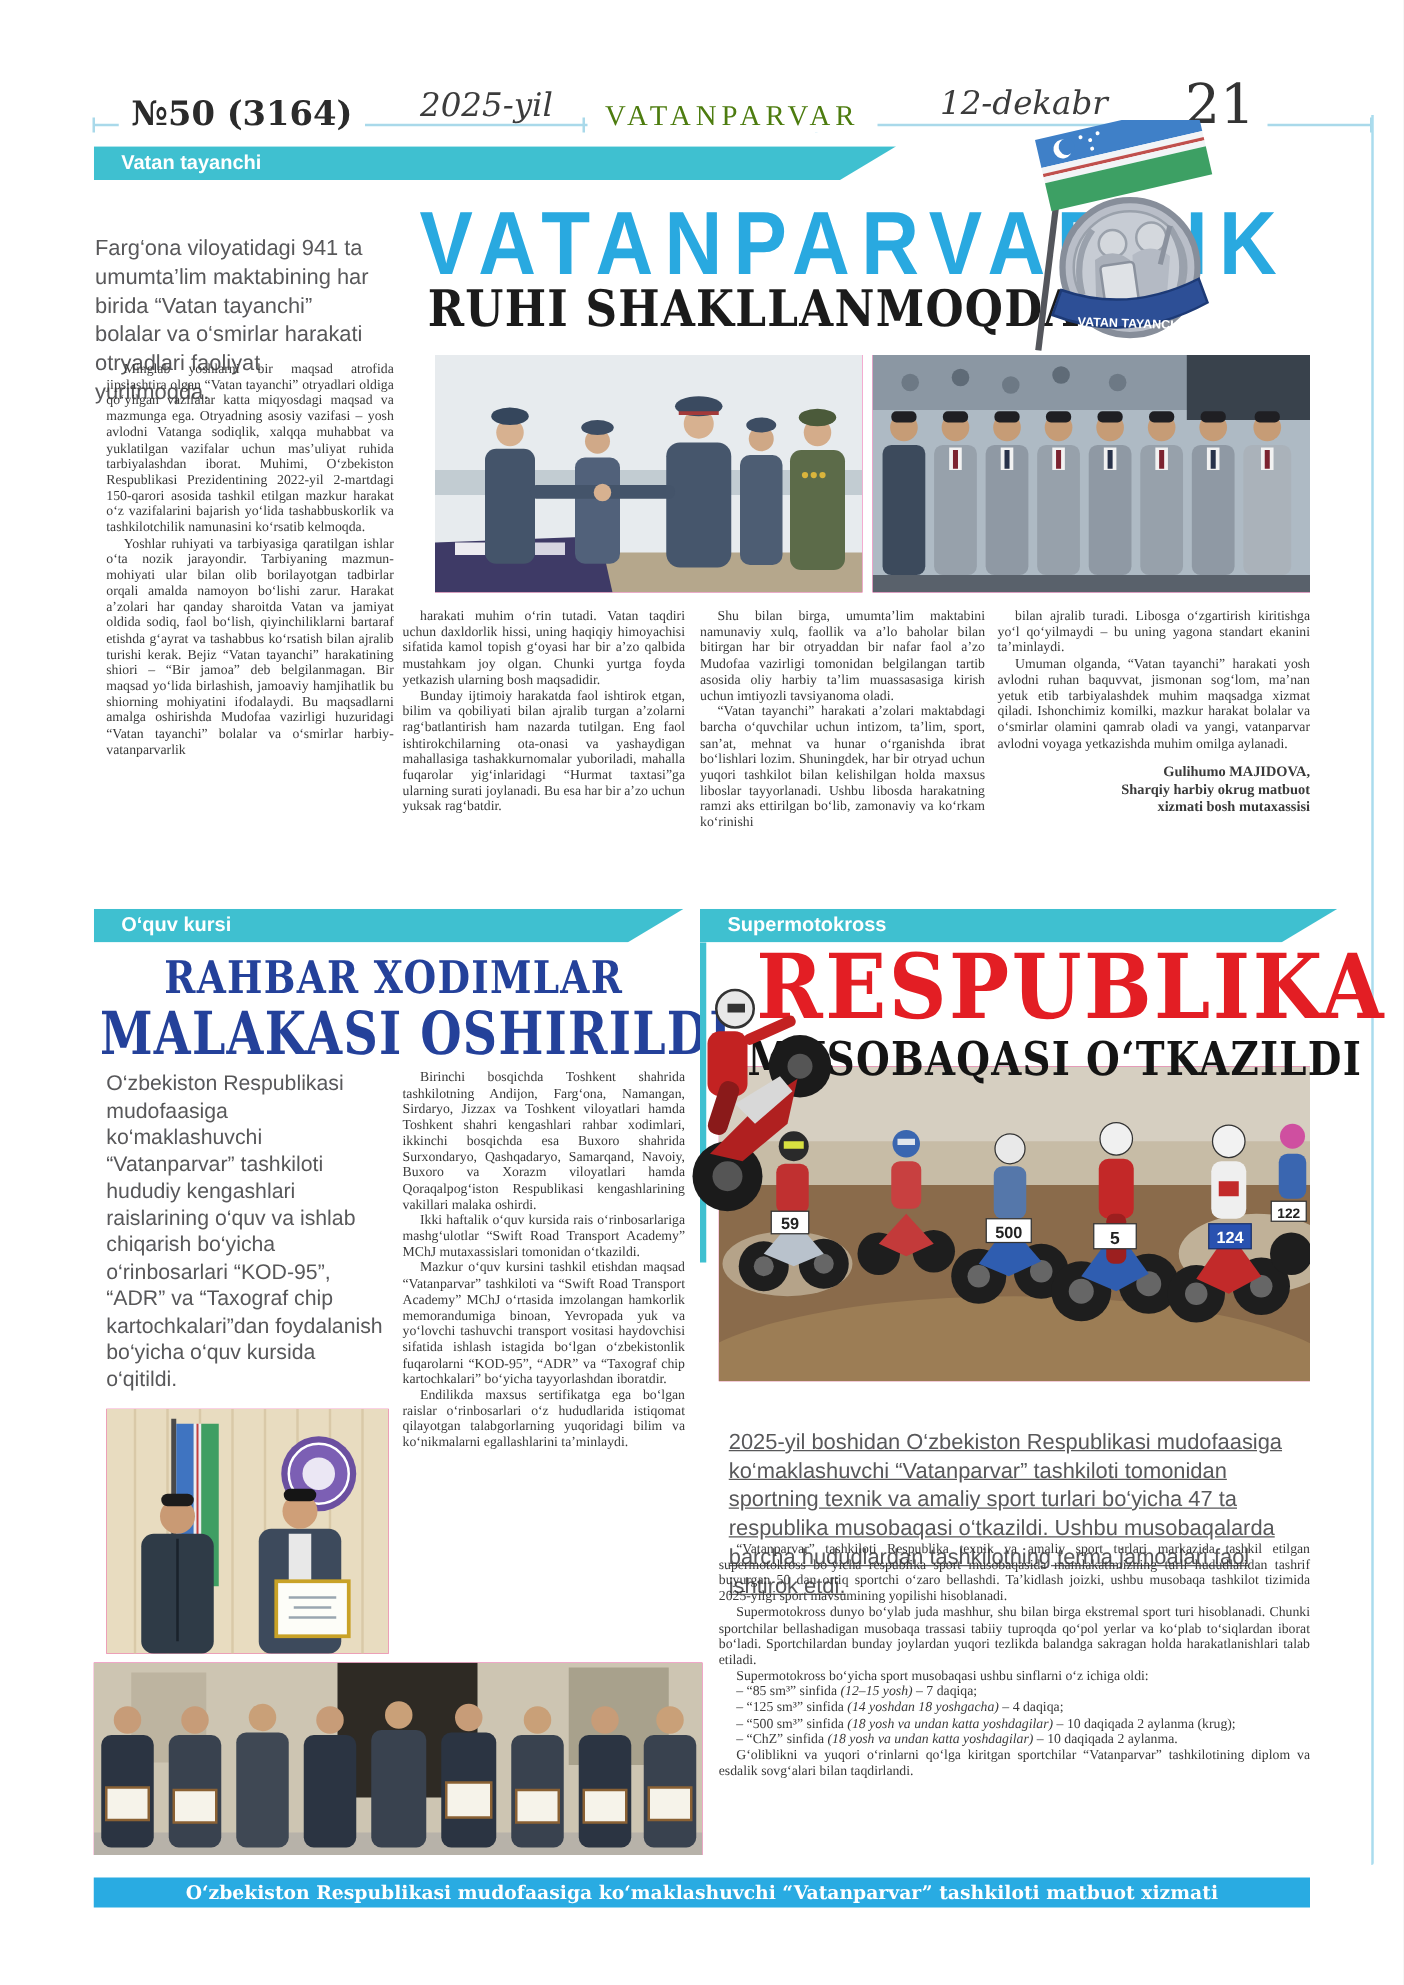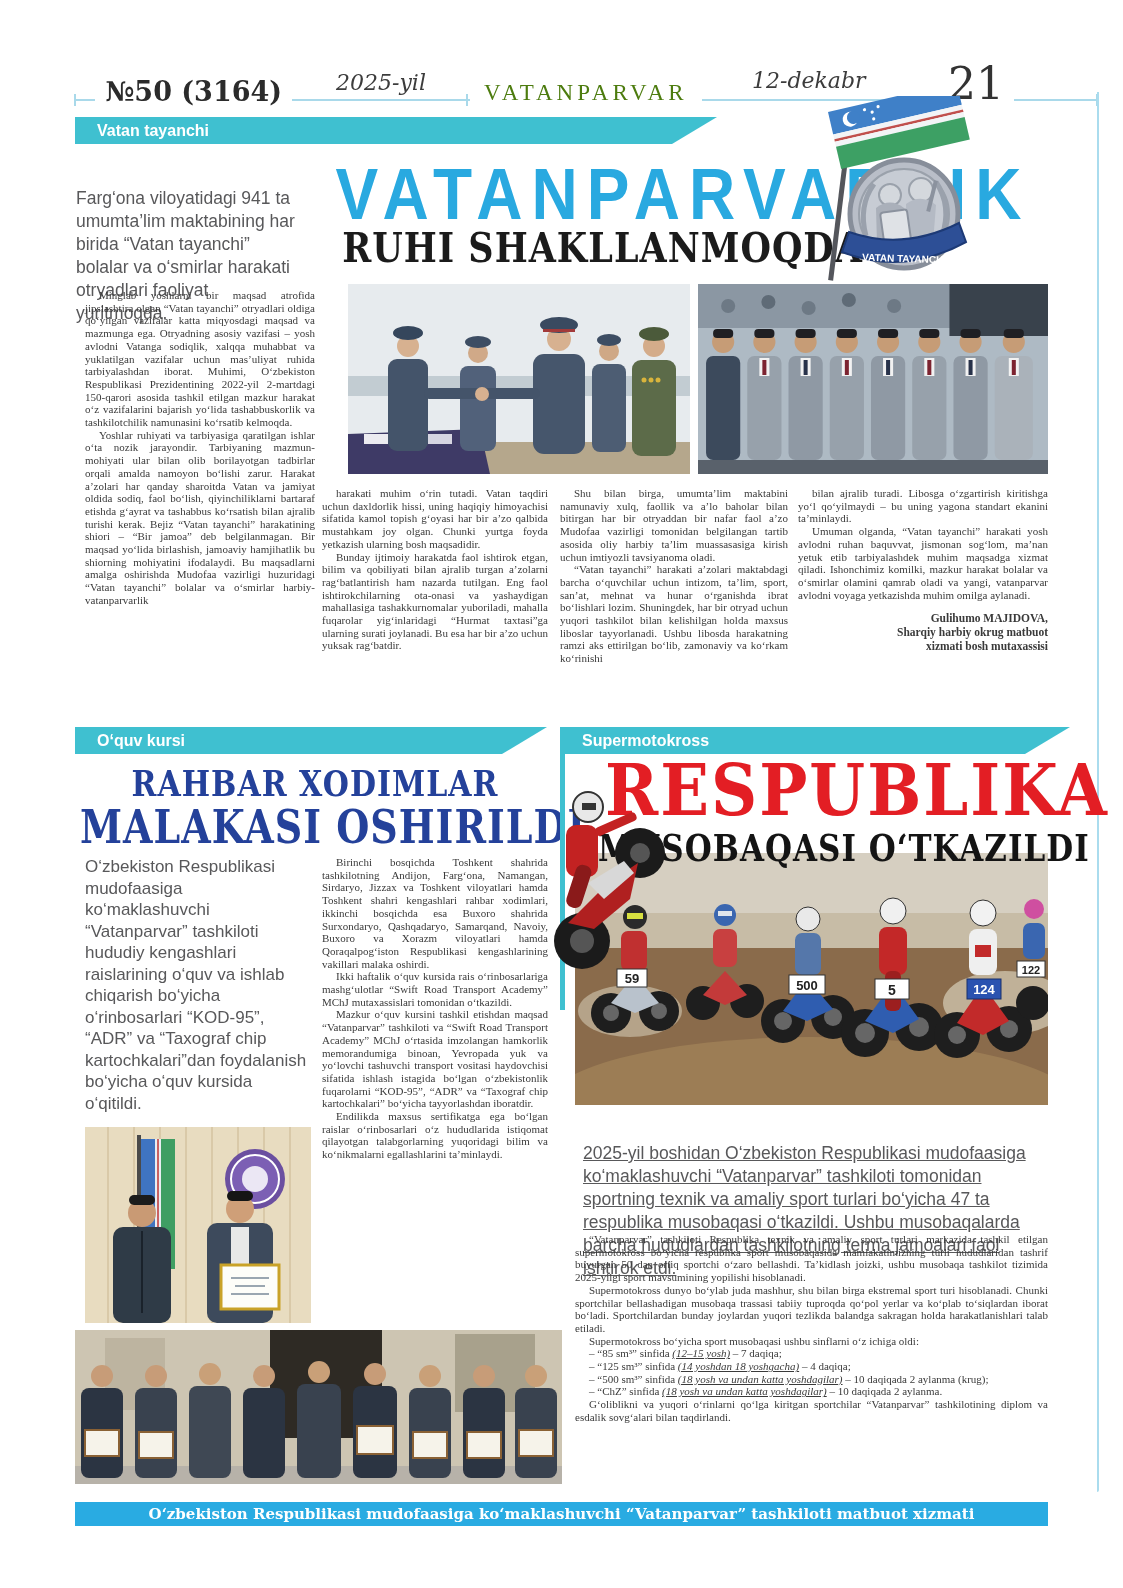--- a/index.html
+++ b/index.html
@@ -5,21 +5,21 @@
   html,body{margin:0;padding:0;background:#e9e9e9;}
   .page{position:relative;width:1123px;height:1588px;background:#ffffff;margin:0 auto;
         font-family:"Liberation Serif",serif;overflow:hidden;}
   .abs{position:absolute;}
 
   
   .hline{position:absolute;height:2px;background:#a9d9ea;}
   .vtick{position:absolute;width:2px;height:12px;background:#a9d9ea;}
   .issue{font-family:"DejaVu Serif",serif;font-weight:bold;font-size:27px;color:#2b2b2b;
          background:#fff;padding:0 10px;}
-  .dateish{font-family:"DejaVu Serif",serif;font-style:italic;font-size:22px;color:#3c3c3c;}
+  .dateish{font-family:"DejaVu Serif",serif;font-style:italic;font-size:26px;color:#3c3c3c;}
   .masthead{font-family:"Liberation Serif",serif;font-size:23px;letter-spacing:4px;color:#4d7c0f;
             background:#fff;padding:0 14px;}
   .pagenum{font-family:"DejaVu Serif",serif;font-size:44px;color:#333;background:#fff;padding:0 10px;}
 
   
   .tag{background:#3fc0d0;color:#fff;font-family:"Liberation Sans",sans-serif;font-weight:bold;
        font-size:16px;line-height:27px;padding-left:22px;
        clip-path:polygon(0 0,100% 0,calc(100% - 45px) 100%,0 100%);}
 
   
@@ -33,21 +33,21 @@
   .h-black2{color:#141414;font-size:31px;letter-spacing:1px;transform:scaleY(1.2);transform-origin:top;}
 
   
   .lead{font-family:"Liberation Sans",sans-serif;color:#58585a;font-size:17.5px;line-height:23px;}
   .lead-sm{font-size:17px;line-height:21.5px;}
 
   
   .body-text{font-family:"Liberation Serif",serif;font-size:11px;line-height:12.7px;color:#3a3a3a;
              text-align:justify;}
   .body-text p{margin:0;text-indent:14px;}
-  .em{font-style:italic;text-decoration:underline;}
+  .em{font-style:italic;}
   .author{font-weight:bold;text-align:right;margin-top:10px;font-size:11.5px;line-height:14px;}
   .author div{text-indent:0;}
 
   .photo{overflow:hidden;background:#ec4899;}
   .photo svg{display:block;width:100%;height:100%;}
 
   .vbar{background:#3fc0d0;}
 
   .footer-bar{background:#29abe2;color:#fff;font-family:"DejaVu Serif",serif;font-weight:bold;
               font-size:15px;line-height:24px;text-align:center;}

